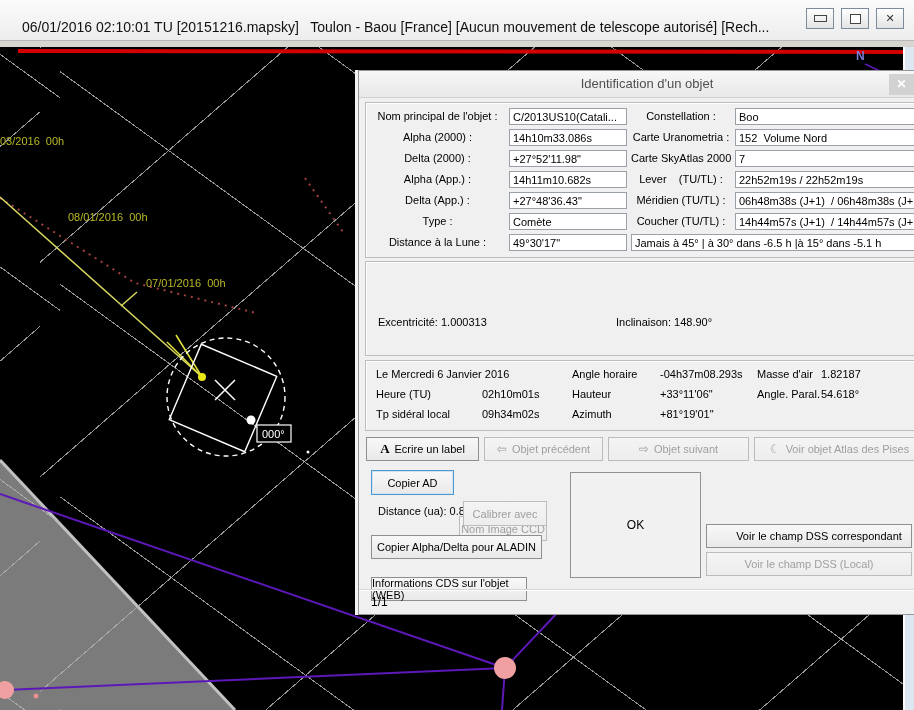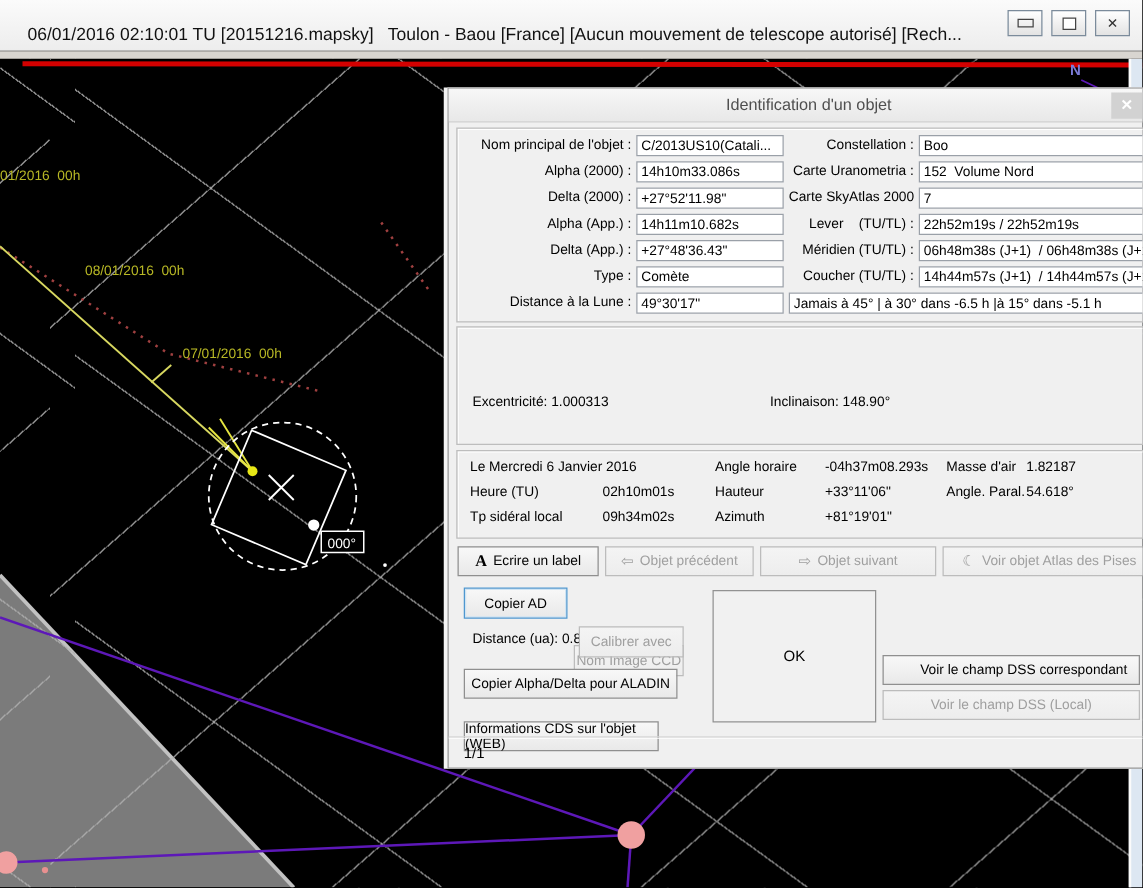--- a/index.html
+++ b/index.html
@@ -39,21 +39,21 @@
     box-sizing:border-box;}
   .dlg-title{position:absolute;top:0;left:0;right:0;height:26px;
     background:linear-gradient(#f7f7f7,#e8e8e8);border-bottom:1px solid #cfcfcf;
     text-align:center;line-height:26px;font-size:13px;color:#4f4f4f;}
   .dlg-close{position:absolute;top:3px;left:530px;width:25px;height:21px;background:#d2d2d2;
     color:#fff;text-align:center;line-height:21px;font-size:12px;font-weight:bold;}
   .gbox{position:absolute;left:6px;width:566px;background:#f0f0f0;border:1px solid #bdbdbd;
     box-shadow:inset 1px 1px 0 #fff;box-sizing:border-box;}
   #gbox-id{top:31px;height:156px;display:grid;grid-template-columns:135px 118px 100px 1fr;
     gap:2px 4px;padding:4px;grid-auto-rows:19px;align-items:center;}
-  .lbl{text-align:right;white-space:pre;line-height:17px;}
+  .lbl{text-align:center;white-space:pre;line-height:17px;}
   .fld{background:#fff;border:1px solid #9aa0a8;height:17px;line-height:17px;padding:0 3px;
     white-space:pre;overflow:hidden;box-sizing:border-box;}
   .vis-box{grid-column:3 / 5;}
   #gbox-orbit{top:190px;height:95px;}
   .orb-left{position:absolute;left:12px;top:8px;line-height:21px;white-space:pre;}
   .orb-right{position:absolute;left:250px;top:8px;line-height:21px;white-space:pre;}
   #gbox-eph{top:289px;height:71px;display:grid;grid-template-columns:106px 90px 88px 97px 64px auto;
     padding:7px 0 0 10px;grid-auto-rows:20px;white-space:pre;align-content:start;}
   .span2{grid-column:1 / 3;}
 
@@ -124,21 +124,21 @@
     <line x1="5" y1="643" x2="505" y2="621" stroke="#5d18b8" stroke-width="2"></line>
     <line x1="505" y1="621" x2="560" y2="563" stroke="#5d18b8" stroke-width="2"></line>
     <line x1="505" y1="621" x2="502" y2="663" stroke="#5d18b8" stroke-width="2"></line>
     <line x1="865" y1="17" x2="884" y2="26" stroke="#5d18b8" stroke-width="1.5"></line>
 
     <circle cx="505" cy="621" r="11" fill="#f0a0a0"></circle>
     <circle cx="5" cy="643" r="9" fill="#f0a0a0"></circle>
     <circle cx="36" cy="649" r="2.5" fill="#e89090"></circle>
   </svg>
 
-  <div class="map-label" style="left:0;top:88px;">01/2016  00h</div>
+  <div class="map-label" style="left:0;top:88px;">03/2016  00h</div>
   <div class="map-label" style="left:68px;top:164px;">08/01/2016  00h</div>
   <div class="map-label" style="left:146px;top:230px;">07/01/2016  00h</div>
   <div class="north-label" style="left:856px;top:2px;">N</div>
 
   <div class="right-strip"></div>
 </div>
 
 <div class="dialog">
   <div class="dlg-title">Identification d'un objet</div>
   <div class="dlg-close">

